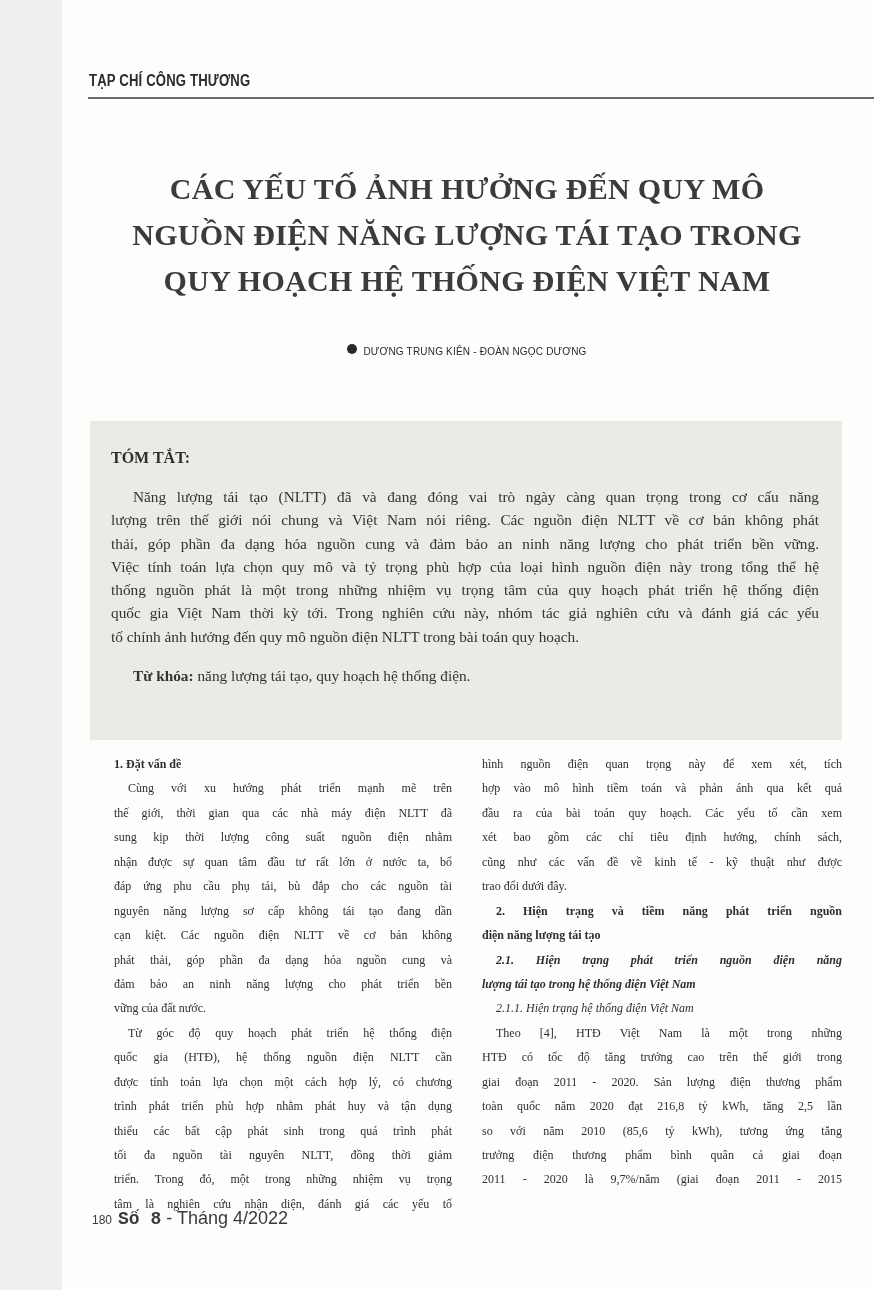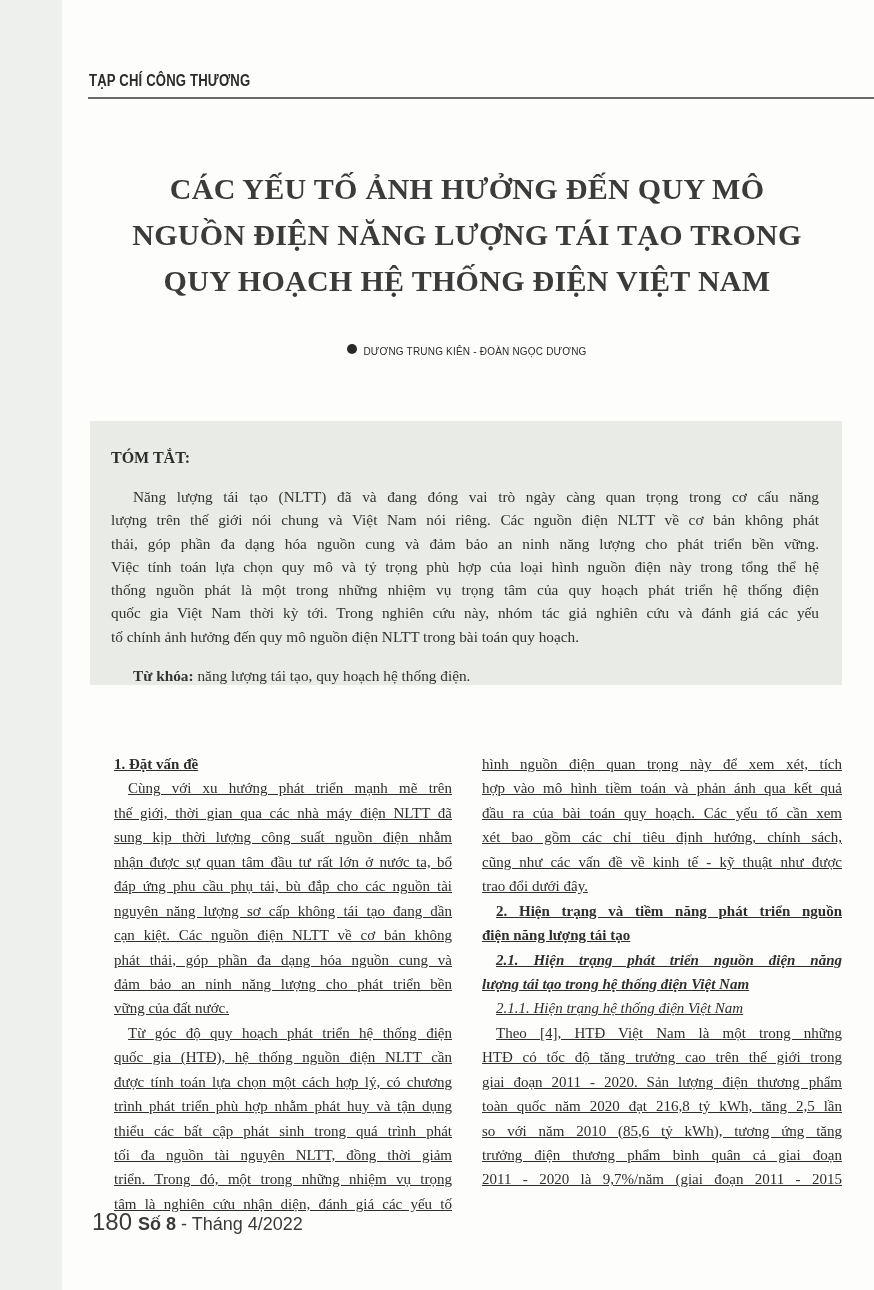--- a/index.html
+++ b/index.html
@@ -32,50 +32,50 @@
     .authors {
       position:absolute; left:60px; top:344px; width:814px; text-align:center;
       font-family:"Liberation Sans", "DejaVu Sans", sans-serif;
       font-size:10px; color:#2a2a2a; letter-spacing:0.2px;
     }
     .bullet {
       display:inline-block; width:10px; height:10px; border-radius:50%;
       background:#2a2a2a; margin-right:6px; vertical-align:1px;
     }
     .abstract-box {
-      position:absolute; left:90px; top:421px; width:752px; height:264px;
+      position:absolute; left:90px; top:421px; width:752px; height:319px;
       background:#e8ebe6;
     }
     .abstract-inner {
       position:absolute; left:21px; top:26px; width:708px;
       font-size:15.3px; line-height:23.3px; color:#333;
     }
     .abstract-heading { font-weight:bold; font-size:16px; line-height:22px; margin-bottom:1px; color:#2d2d2d; }
     .abstract-line { white-space:nowrap; text-align:justify; text-align-last:justify; }
     .abstract-line.last { text-align-last:left; }
     .indent { padding-left:22px;margin-top:16px; }
     .kw-label { font-weight:bold; }
     .col {
-      position:absolute; top:752px; font-size:15px; line-height:24.45px; color:#2e2e2e;text-decoration:underline;
+      position:absolute; top:752px; font-size:12px; line-height:24.45px; color:#2e2e2e;
     }
     .col.left { left:114px; width:338px; }
     .col.right { left:482px; width:360px; top:752px; }
     .ln { white-space:nowrap; text-align:justify; text-align-last:justify; height:24.45px; overflow:hidden; }
     .ln.last { text-align-last:left; }
     .ln.ind { padding-left:14px; }
     .h-bold { font-weight:bold; }
     .h-bolditalic { font-weight:bold; font-style:italic; }
     .h-italic { font-style:italic; }
     .footer {
       position:absolute; left:92px; top:1208px;
       font-family:"Liberation Sans", "DejaVu Sans", sans-serif;
       font-size:18px; color:#3a3a3a;
     }
-    .footer .pg { font-size:24px; margin-right:6px; }
-    .footer .issue { font-weight:bold; }
+    .footer .pg { font-size:12px; margin-right:6px; }
+    .footer .issue { font-weight:bold;font-family:Liberation Mono, monospace; }
   </style>
 </head>
 <body>
 
 <div class="edge-band"></div>
 
 <div class="journal-name">TẠP CHÍ CÔNG THƯƠNG</div>
 <div class="header-rule"></div>
 
 <div class="title">

